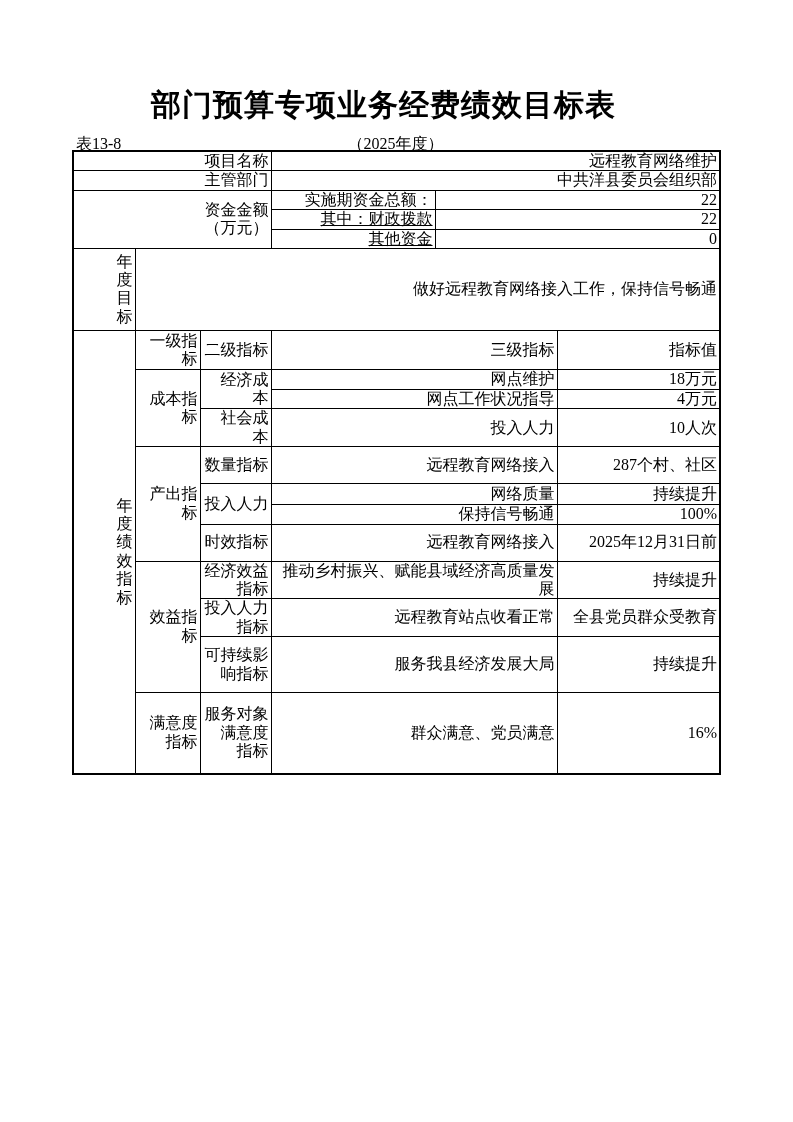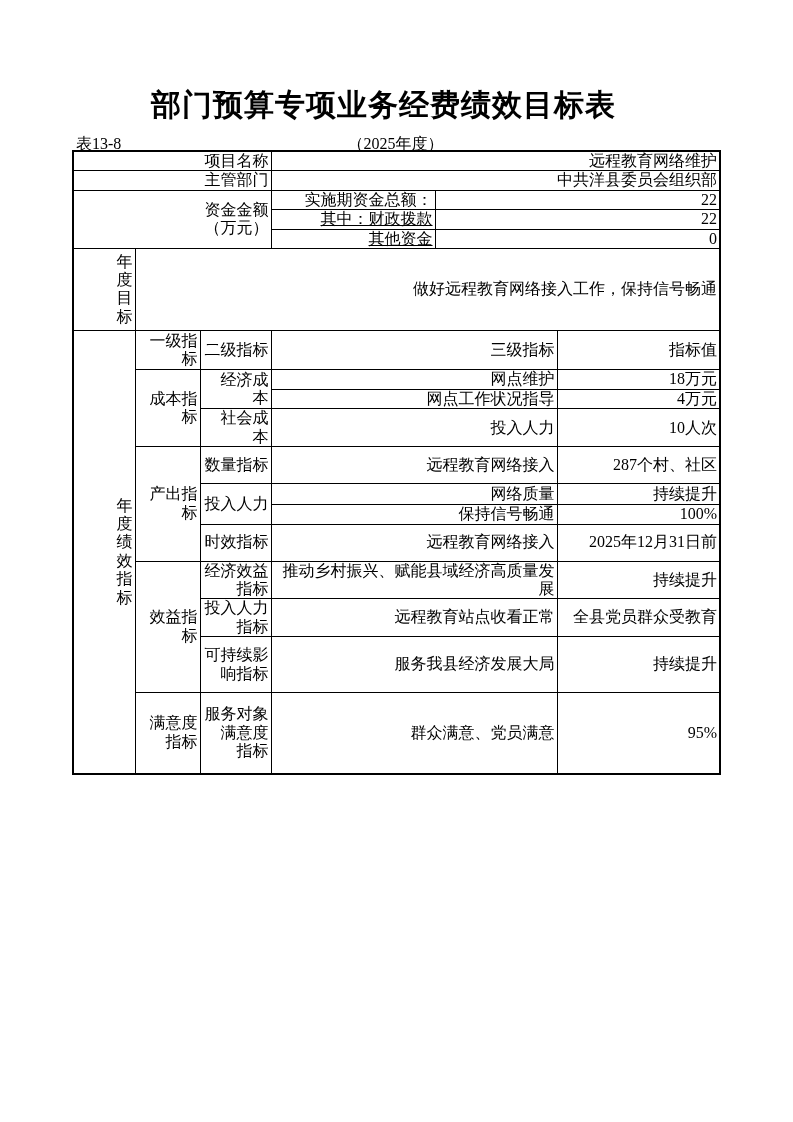--- a/index.html
+++ b/index.html
@@ -174,18 +174,18 @@
         <td class="bb">持续提升</td>
       </tr>
 
       <tr style="height:81px">
         <td>满意度
 指标</td>
         <td>服务对象
 满意度
 指标</td>
         <td colspan="2" class="l">群众满意、党员满意</td>
-        <td>95%</td>
+        <td>16%</td>
       </tr>
     </tbody>
   </table>
 
 </div>
 
 </body></html>

